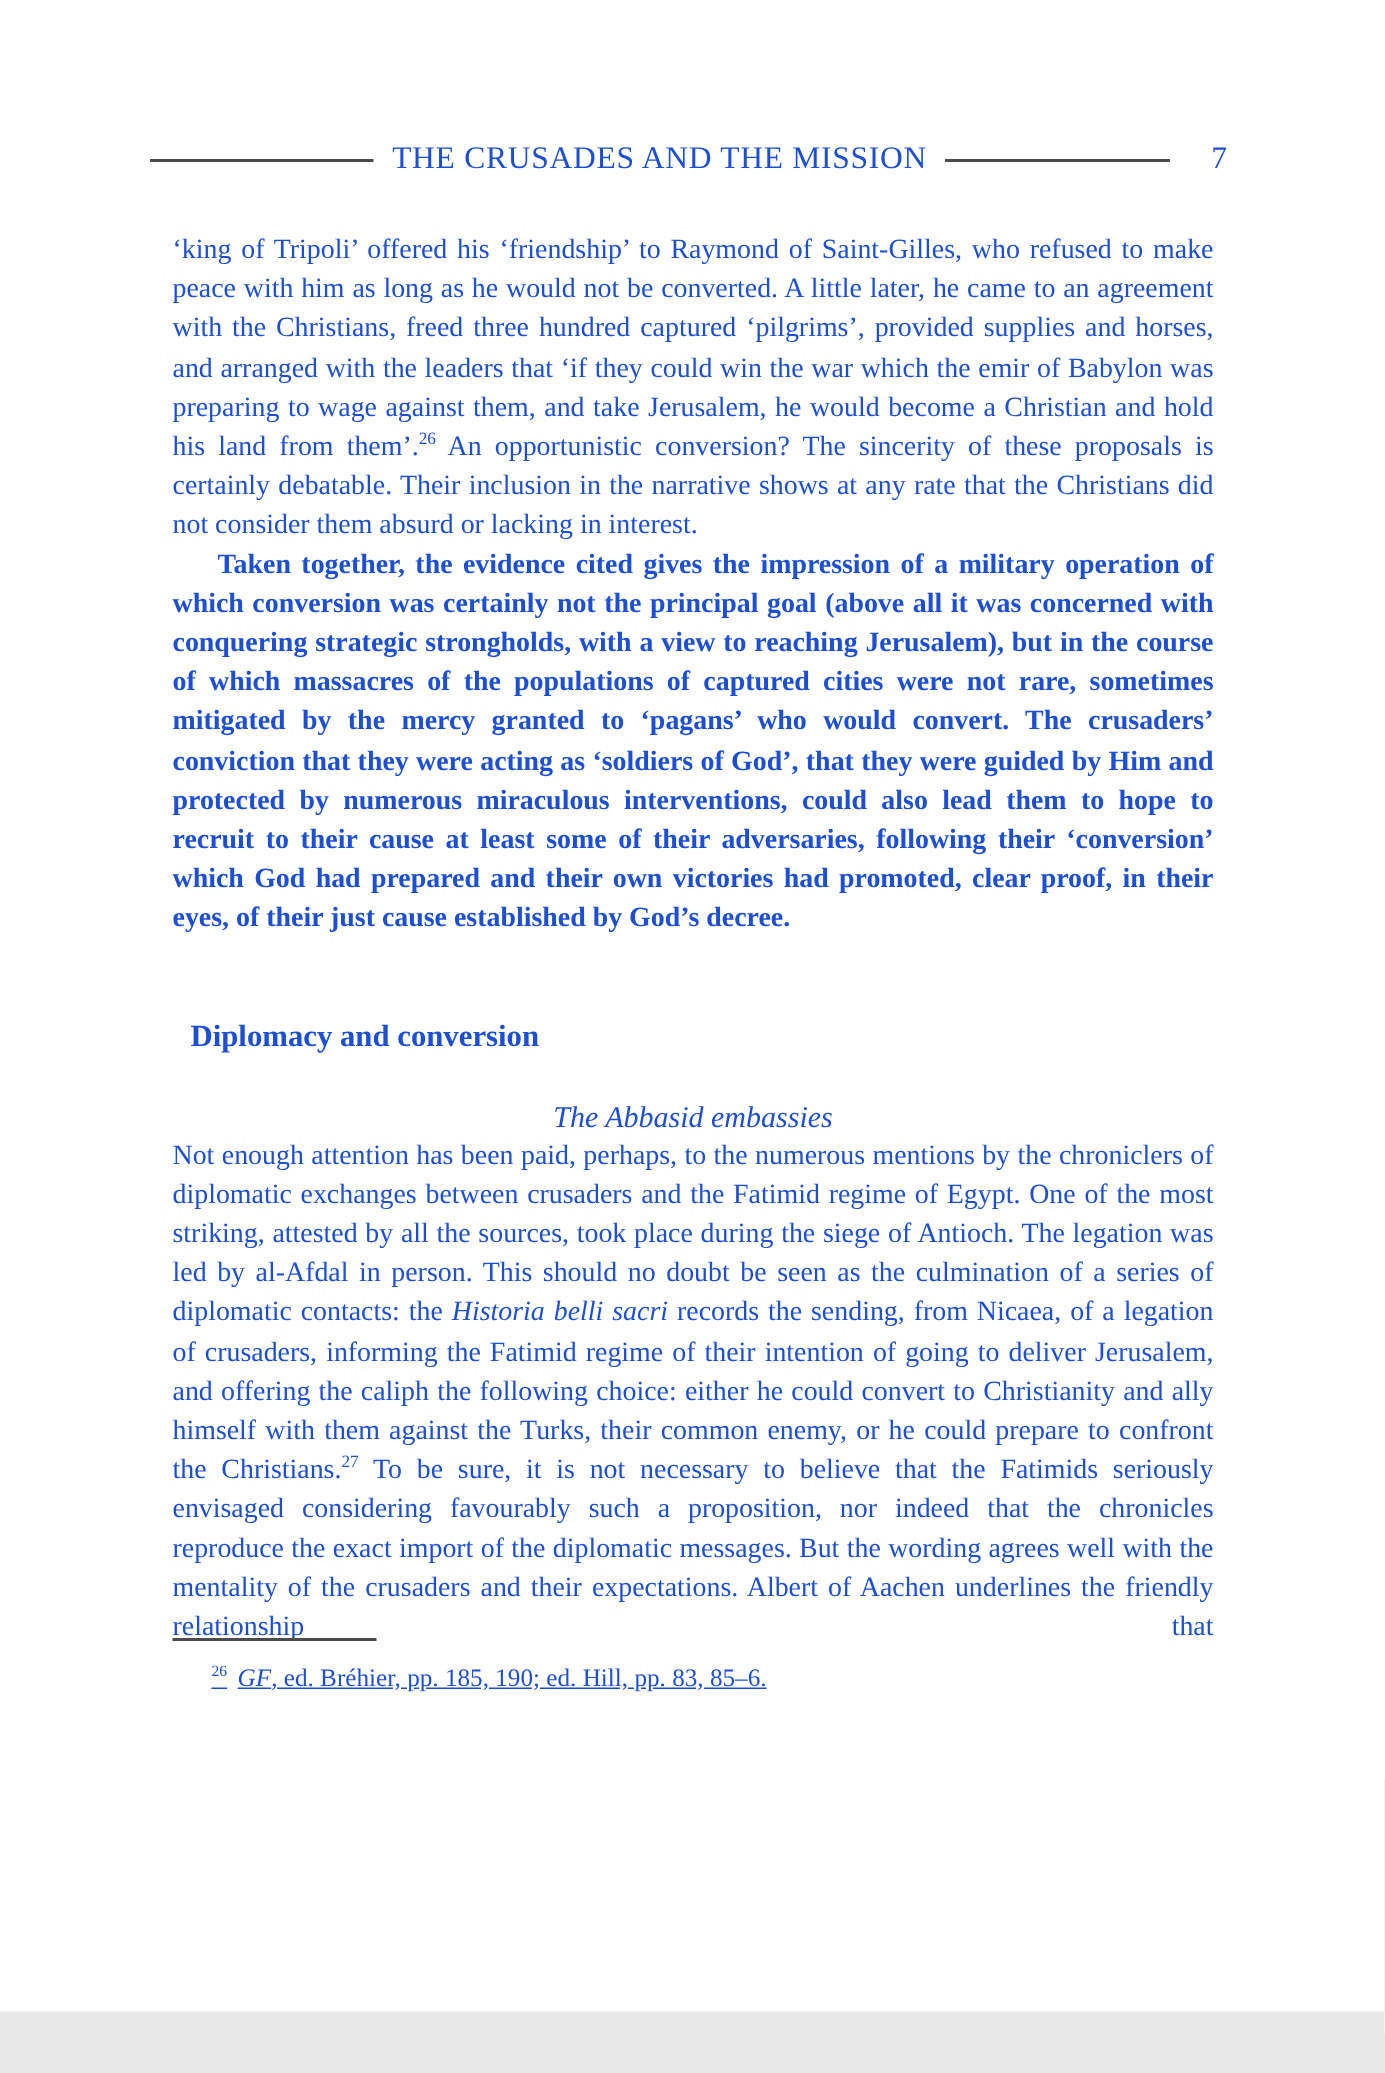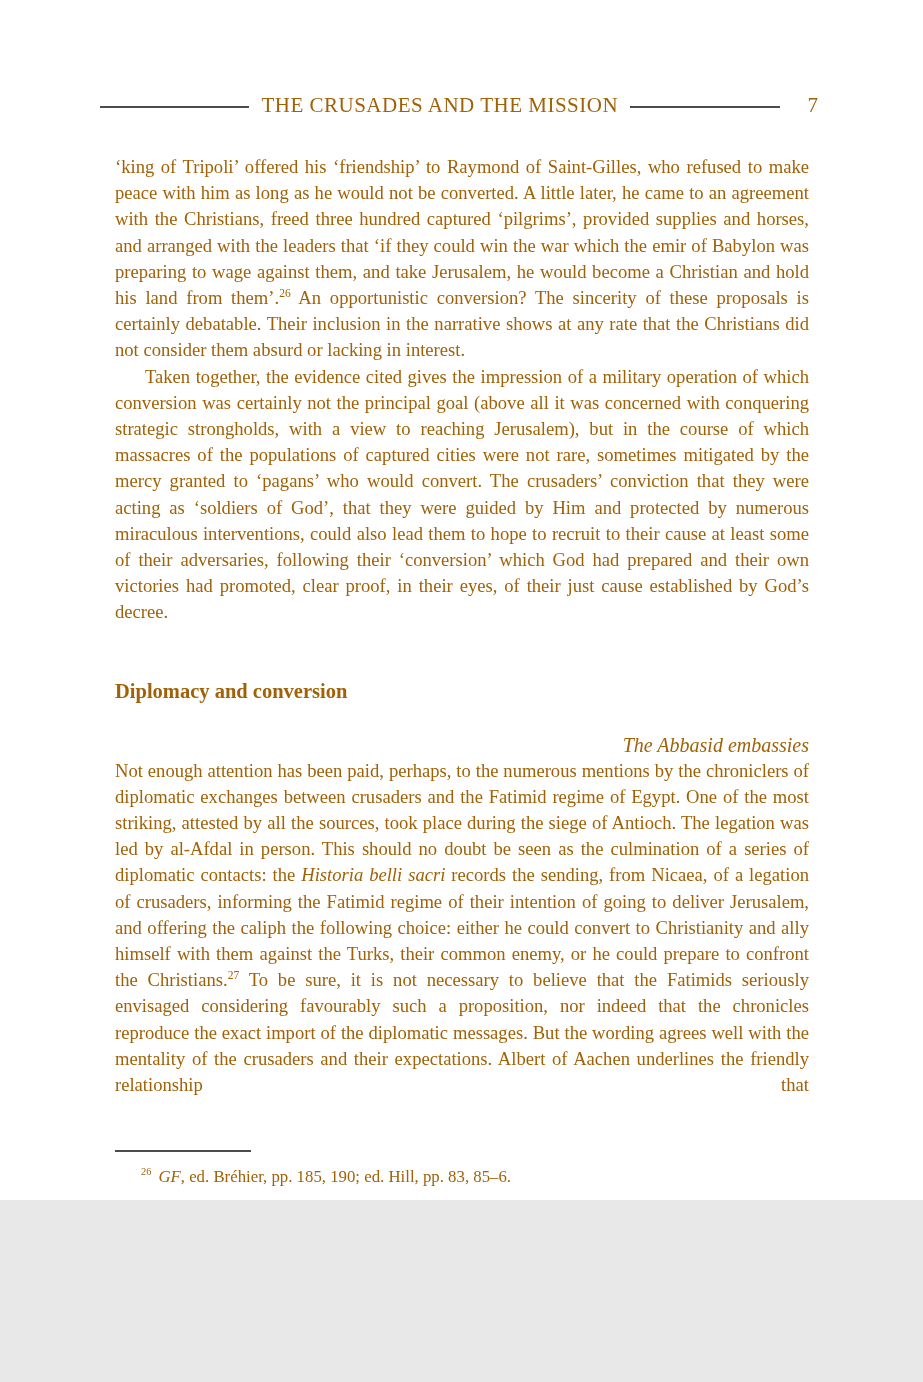--- a/index.html
+++ b/index.html
@@ -3,24 +3,24 @@
 <meta charset="utf-8">
 <style>
   html, body {
     margin: 0;
     padding: 0;
     background: #e8e8e8;
   }
   .page {
     position: relative;
     width: 923px;
-    height: 1200px;
+    height: 1341px;
     margin: 0 auto;
     background: #ffffff;
-    color: #a16207;
+    color: #1d4ed8;
     font-family: "Liberation Serif", "DejaVu Serif", serif;
     overflow: hidden;
   }
   
   .running-header {
     position: absolute;
     top: 96px;
     left: 100px;
     width: 718px;
     display: flex;
@@ -49,50 +49,51 @@
   .text-block {
     position: absolute;
     top: 154px;
     left: 115px;
     width: 694px;
     font-size: 18.6px;
     line-height: 26.2px;
     text-align: justify;
   }
   .para { margin: 0; }
-  .para.indent { text-indent: 30px; }
+  .para.indent { text-indent: 30px; font-weight: bold; }
   .para.continues { text-align-last: justify; }
   sup {
     font-size: 0.62em;
     line-height: 0;
     vertical-align: super;
     letter-spacing: 0;
   }
   .section-heading {
-    margin: 52px 0 0 0;
+    margin: 52px 0 0 12px;
     font-size: 20.5px;
     font-weight: bold;
     line-height: 26px;
     text-align: left;
   }
   .subsection-heading {
     margin: 28px 0 0 0;
     font-size: 20px;
     font-weight: normal;
     font-style: italic;
     line-height: 26px;
-    text-align: right;
+    text-align: center;
   }
   .para.after-sub { }
   
   .footnotes {
     position: absolute;
-    top: 1150px;
+    top: 1092px;
     left: 115px;
     width: 694px;
+    text-decoration: underline;
   }
   .footnote-rule {
     width: 136px;
     height: 2px;
     background: #4c4c4c;
     margin-bottom: 11px;
   }
   .footnote {
     margin: 0;
     font-size: 16.8px;

